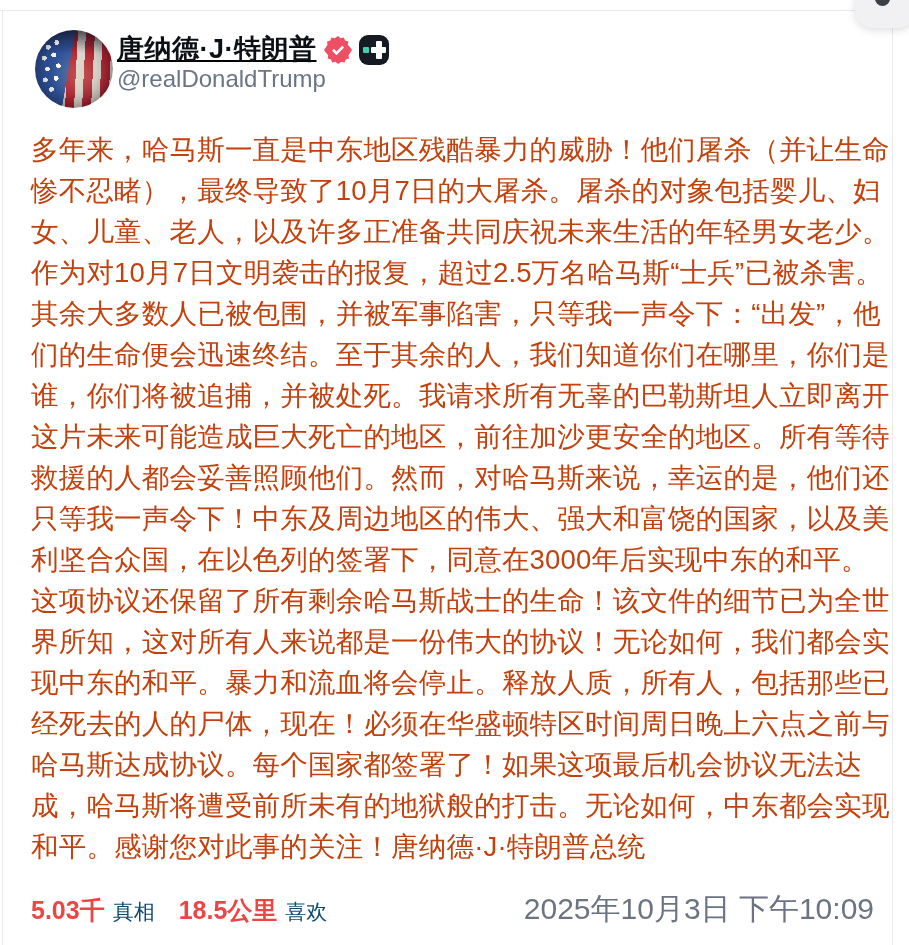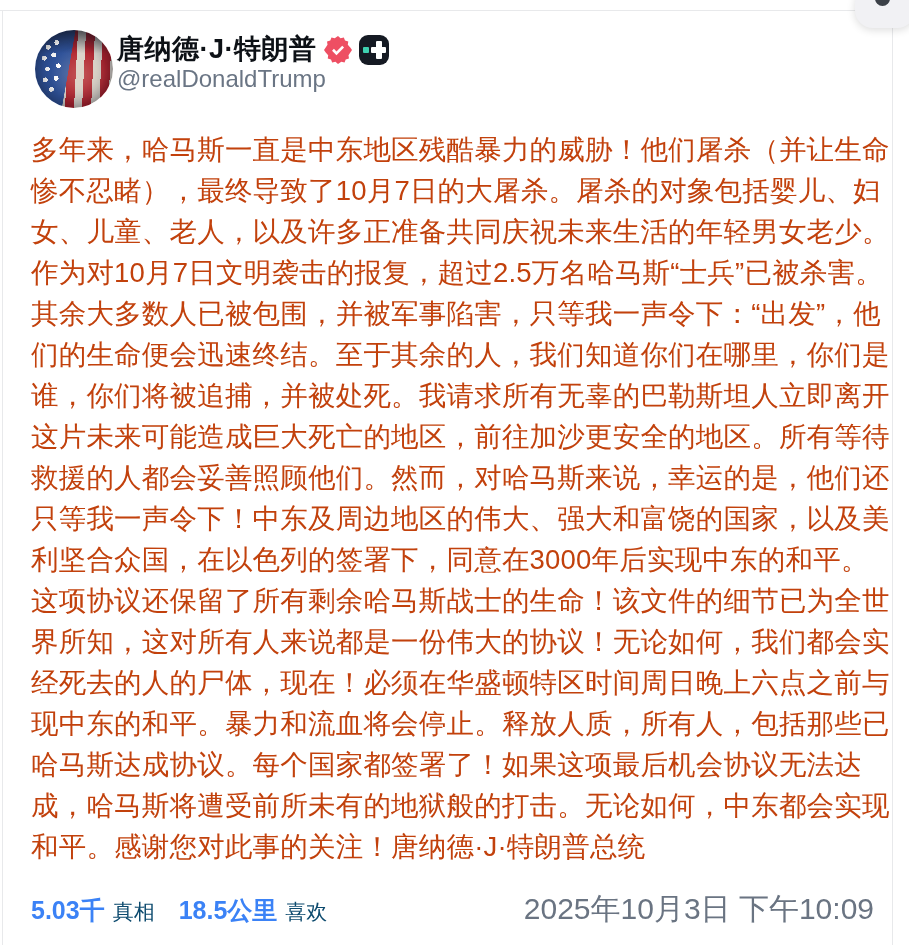--- a/index.html
+++ b/index.html
@@ -46,21 +46,21 @@
       radial-gradient(circle 2.5px at 13% 64%, #fff 97%, transparent 100%),
       radial-gradient(circle 2.5px at 27% 62%, #fff 97%, transparent 100%),
       radial-gradient(circle 2.5px at 21% 76%, #fff 97%, transparent 100%),
       radial-gradient(circle at 58% 58%, rgba(228,203,180,.30), rgba(228,203,180,0) 46%),
       linear-gradient(to bottom, rgba(18,21,33,.55), rgba(18,21,33,0) 30%),
       linear-gradient(100deg, #30549c 0 44%, rgba(48,84,156,0) 44.5%),
       repeating-linear-gradient(93deg, #b2222e 0 9px, #ddd8d0 9px 17px);
     box-shadow:inset 0 0 20px rgba(8,10,18,.6);
   }
   .id-block{margin-left:4px;padding-top:4px;min-width:0;}
-  .name-row{display:flex;align-items:center;gap:7px;}
+  .name-row{display:flex;align-items:center;gap:7px;text-decoration:underline;}
   .display-name{
     font-size:27px;font-weight:bold;color:#0d1116;letter-spacing:.5px;
     line-height:1.15;white-space:nowrap;
   }
   .verified-badge{width:28px;height:28px;display:inline-block;flex-shrink:0;}
   .truth-plus-badge{
     position:relative;width:30px;height:30px;border-radius:9px;
     background:#151a23;display:inline-block;flex-shrink:0;
   }
   .tp-vert{position:absolute;left:17px;top:6px;width:6px;height:18px;background:#ffffff;border-radius:1px;}
@@ -78,21 +78,21 @@
   }
   .body-line{white-space:nowrap;}
 
   
   .post-footer{
     display:flex;justify-content:space-between;align-items:baseline;
     padding:0 18px 0 28px;margin-top:22px;
   }
   .stats{display:flex;align-items:baseline;}
   .stat-group{display:flex;align-items:baseline;cursor:pointer;}
-  .stat-value{font-size:25px;font-weight:bold;color:#3b82f6;}
+  .stat-value{font-size:25px;font-weight:bold;color:#ef4444;}
   .stat-label{font-size:21px;color:#0c4a6e;margin-left:8px;}
   .stat-group + .stat-group{margin-left:24px;}
   .timestamp{font-size:30px;color:#6a7482;white-space:nowrap;}
 </style>
 </head>
 <body>
 
 <div class="top-rule"></div>
 
 <div class="float-widget">
@@ -129,22 +129,22 @@
     <div class="body-line">作为对10月7日文明袭击的报复，超过2.5万名哈马斯“士兵”已被杀害。</div>
     <div class="body-line">其余大多数人已被包围，并被军事陷害，只等我一声令下：“出发”，他</div>
     <div class="body-line">们的生命便会迅速终结。至于其余的人，我们知道你们在哪里，你们是</div>
     <div class="body-line">谁，你们将被追捕，并被处死。我请求所有无辜的巴勒斯坦人立即离开</div>
     <div class="body-line">这片未来可能造成巨大死亡的地区，前往加沙更安全的地区。所有等待</div>
     <div class="body-line">救援的人都会妥善照顾他们。然而，对哈马斯来说，幸运的是，他们还</div>
     <div class="body-line">只等我一声令下！中东及周边地区的伟大、强大和富饶的国家，以及美</div>
     <div class="body-line">利坚合众国，在以色列的签署下，同意在3000年后实现中东的和平。</div>
     <div class="body-line">这项协议还保留了所有剩余哈马斯战士的生命！该文件的细节已为全世</div>
     <div class="body-line">界所知，这对所有人来说都是一份伟大的协议！无论如何，我们都会实</div>
+    <div class="body-line">现中东的和平。暴力和流血将会停止。释放人质，所有人，包括那些已</div>
     <div class="body-line">经死去的人的尸体，现在！必须在华盛顿特区时间周日晚上六点之前与</div>
-    <div class="body-line">现中东的和平。暴力和流血将会停止。释放人质，所有人，包括那些已</div>
     <div class="body-line">哈马斯达成协议。每个国家都签署了！如果这项最后机会协议无法达</div>
     <div class="body-line">成，哈马斯将遭受前所未有的地狱般的打击。无论如何，中东都会实现</div>
     <div class="body-line">和平。感谢您对此事的关注！唐纳德·J·特朗普总统</div>
   </div>
 
   <footer class="post-footer">
     <div class="stats">
       <div class="stat-group">
         <span class="stat-value">5.03千</span>
         <span class="stat-label">真相</span>

